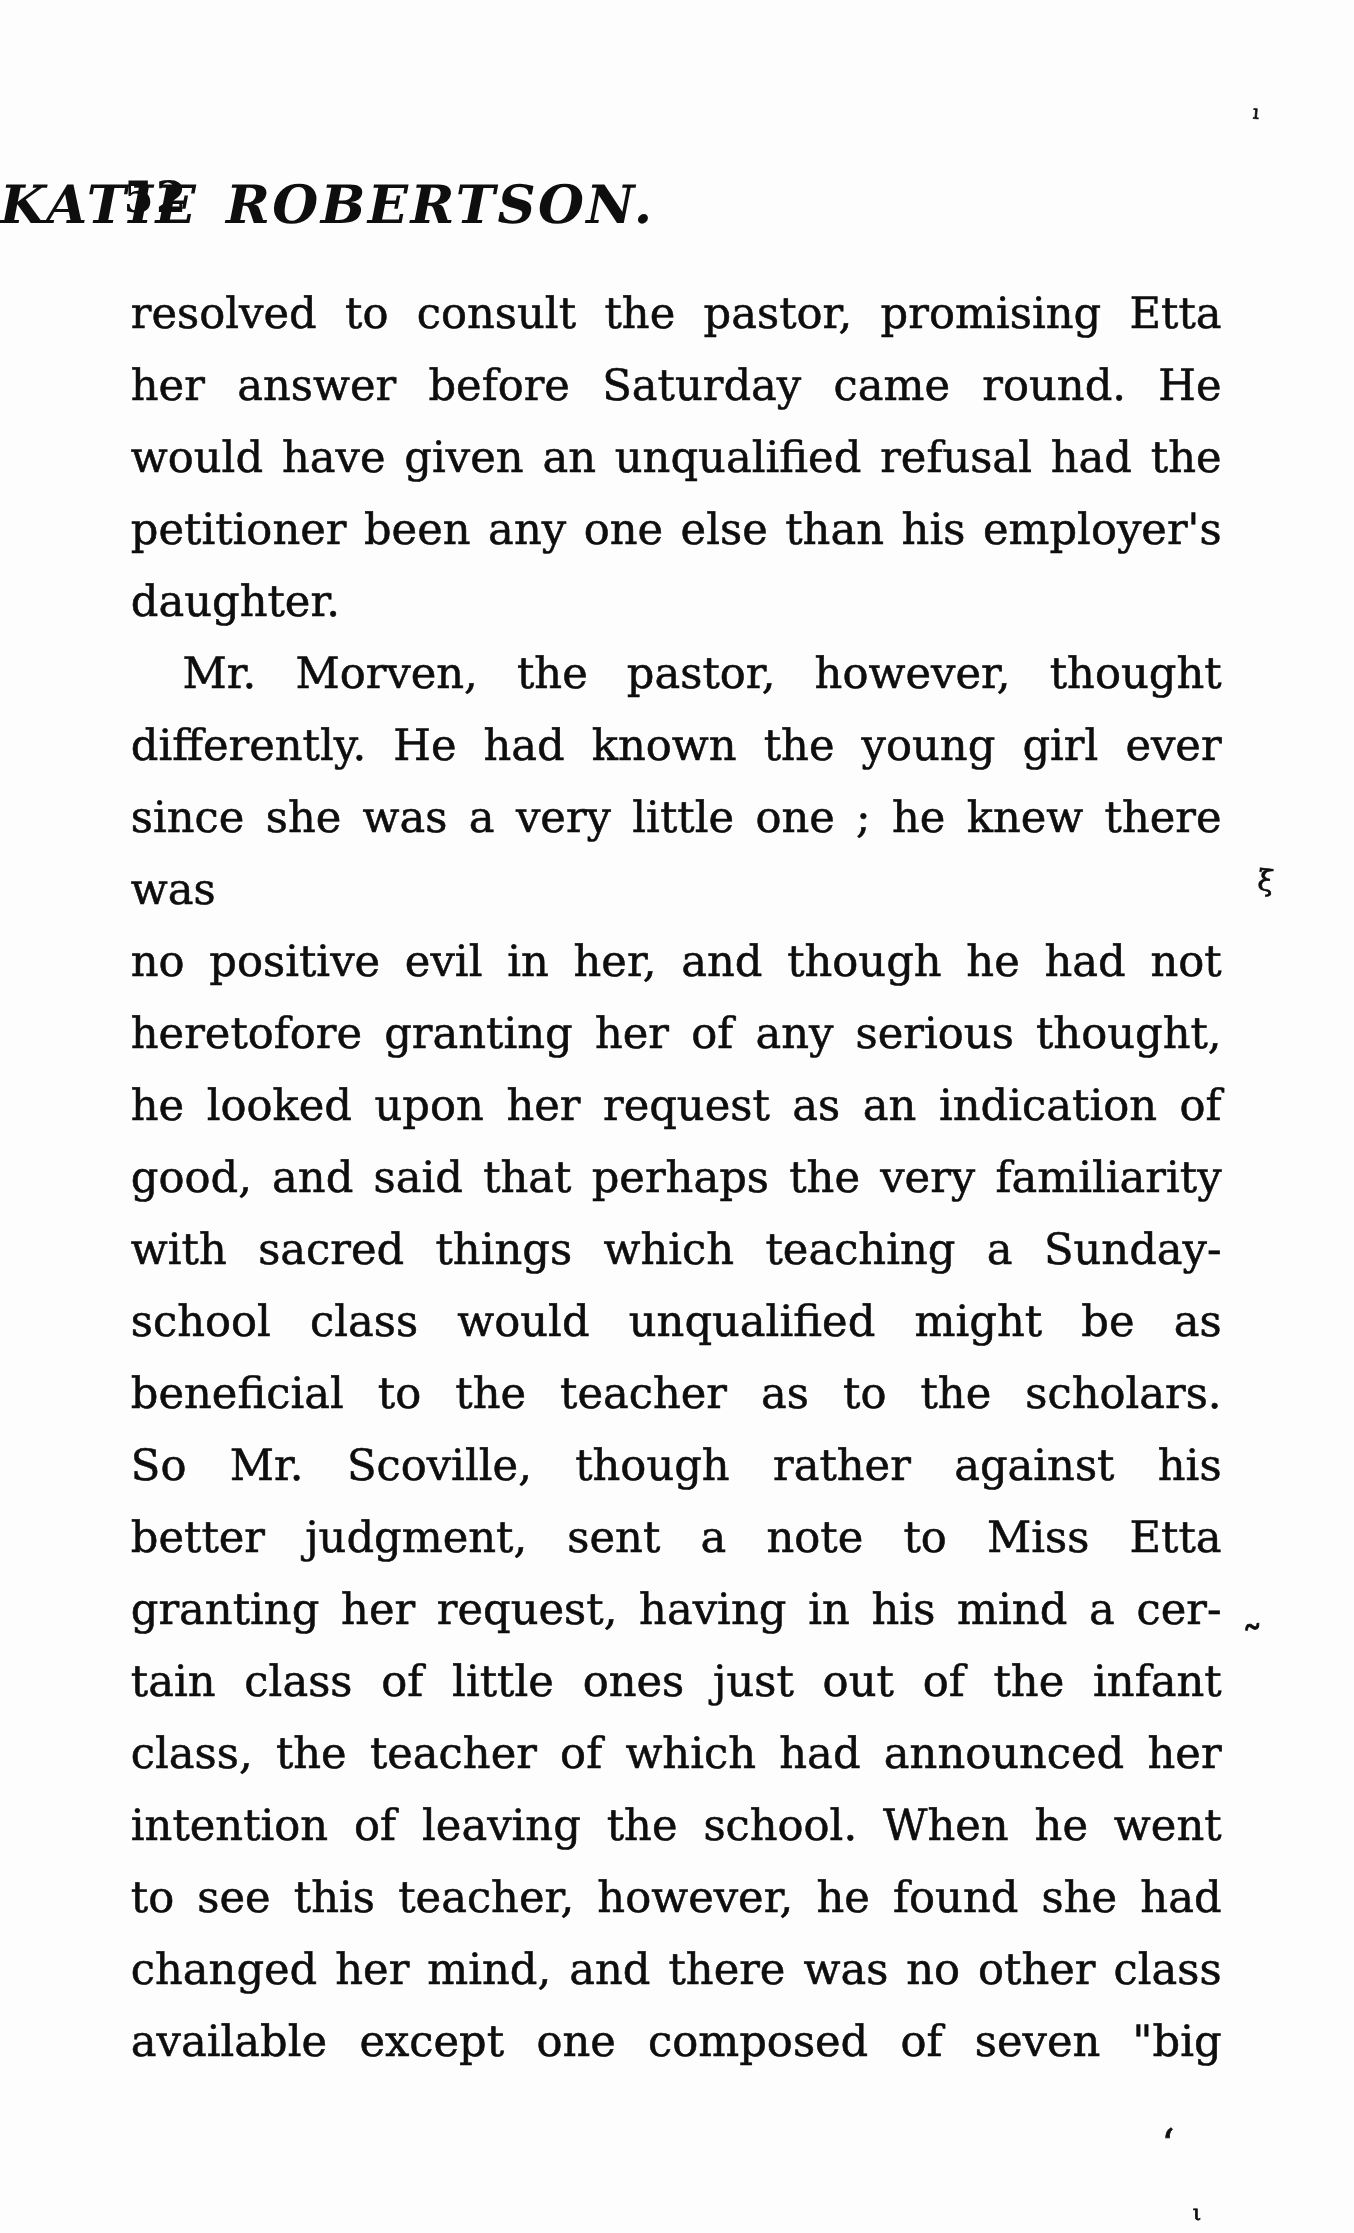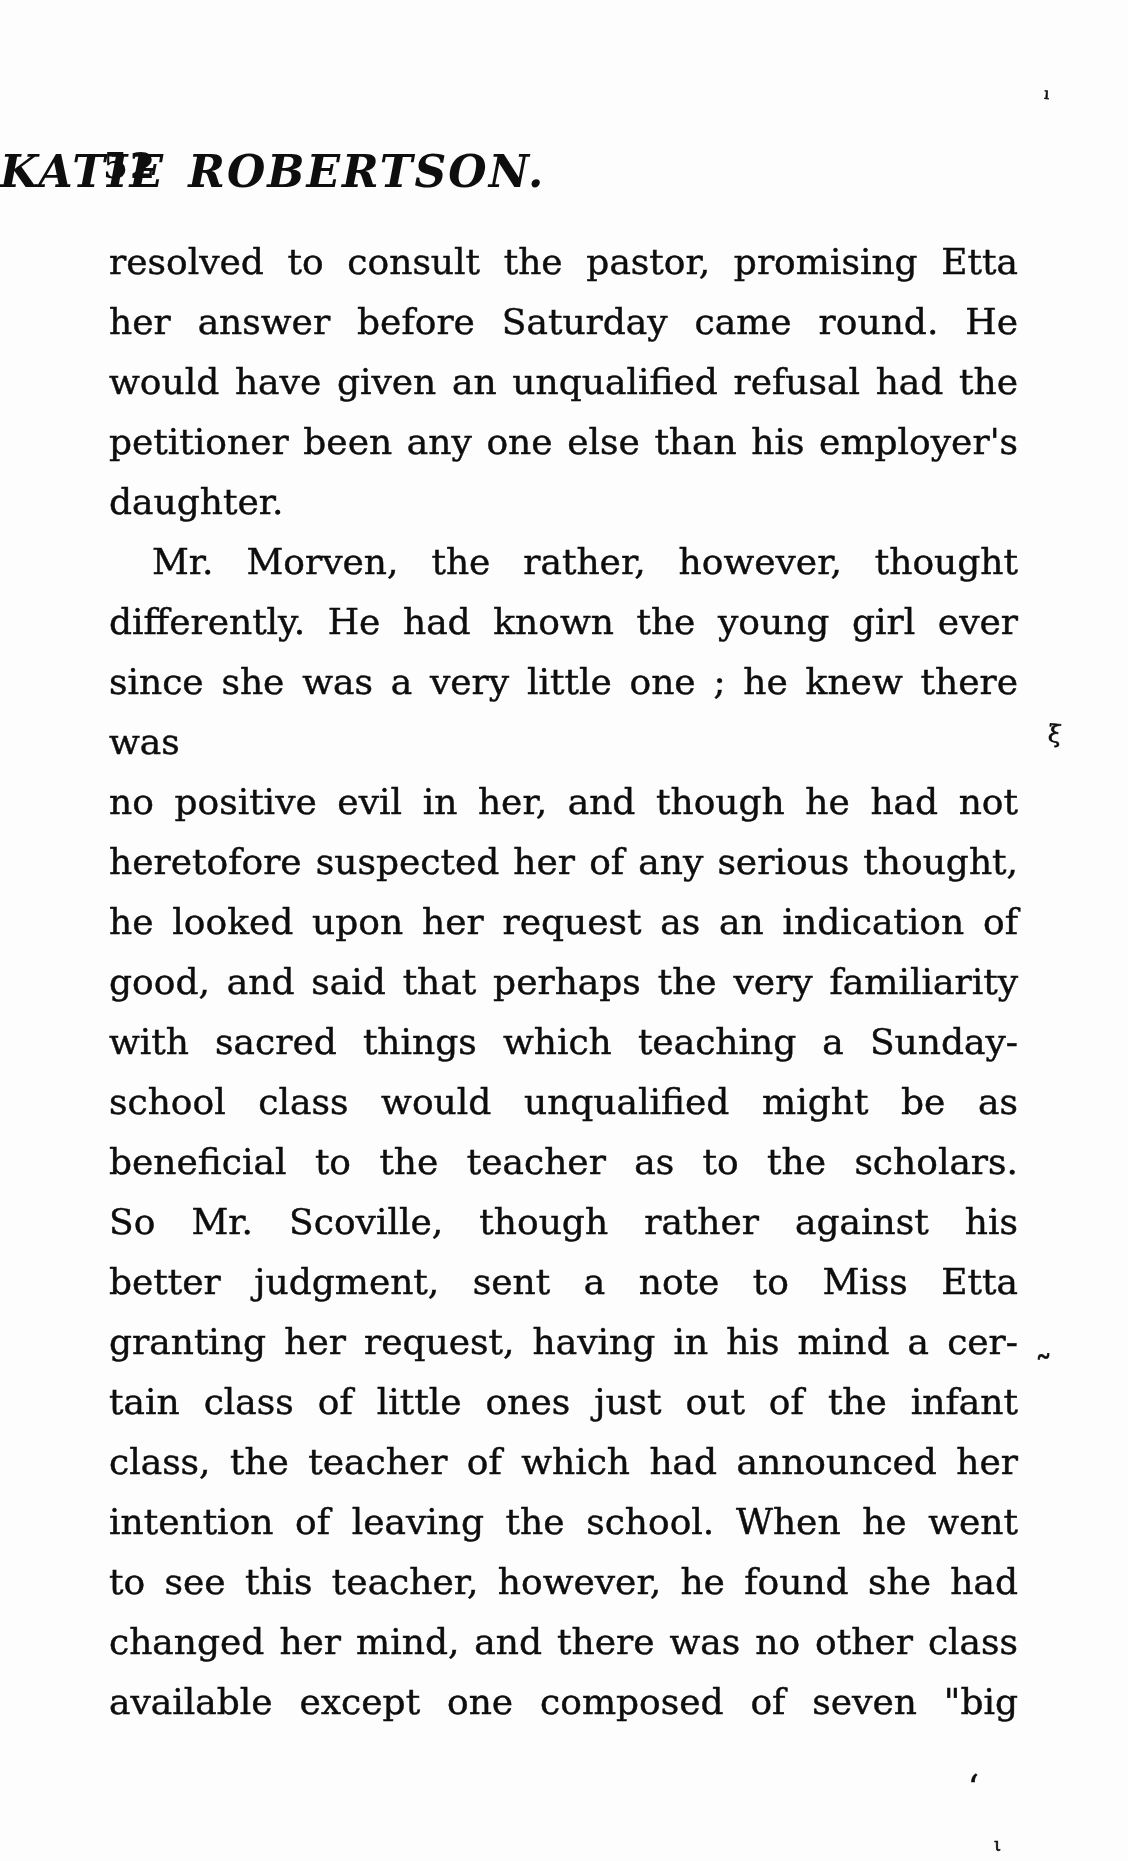--- a/index.html
+++ b/index.html
@@ -93,25 +93,25 @@
 
   <div class="text-block">
     <div class="paragraph">
         <div class="line">resolved to consult the pastor, promising Etta</div>
         <div class="line">her answer before Saturday came round. He</div>
         <div class="line">would have given an unqualified refusal had the</div>
         <div class="line">petitioner been any one else than his employer's</div>
         <div class="line flush">daughter.</div>
       </div>
     <div class="paragraph">
-        <div class="line indent">Mr. Morven, the rather, however, thought</div>
+        <div class="line indent">Mr. Morven, the pastor, however, thought</div>
         <div class="line">differently. He had known the young girl ever</div>
         <div class="line">since she was a very little one ; he knew there was</div>
         <div class="line">no positive evil in her, and though he had not</div>
-        <div class="line">heretofore suspected her of any serious thought,</div>
+        <div class="line">heretofore granting her of any serious thought,</div>
         <div class="line">he looked upon her request as an indication of</div>
         <div class="line">good, and said that perhaps the very familiarity</div>
         <div class="line">with sacred things which teaching a Sunday-</div>
         <div class="line">school class would unqualified might be as</div>
         <div class="line">beneficial to the teacher as to the scholars.</div>
         <div class="line">So Mr. Scoville, though rather against his</div>
         <div class="line">better judgment, sent a note to Miss Etta</div>
         <div class="line">granting her request, having in his mind a cer-</div>
         <div class="line">tain class of little ones just out of the infant</div>
         <div class="line">class, the teacher of which had announced her</div>

